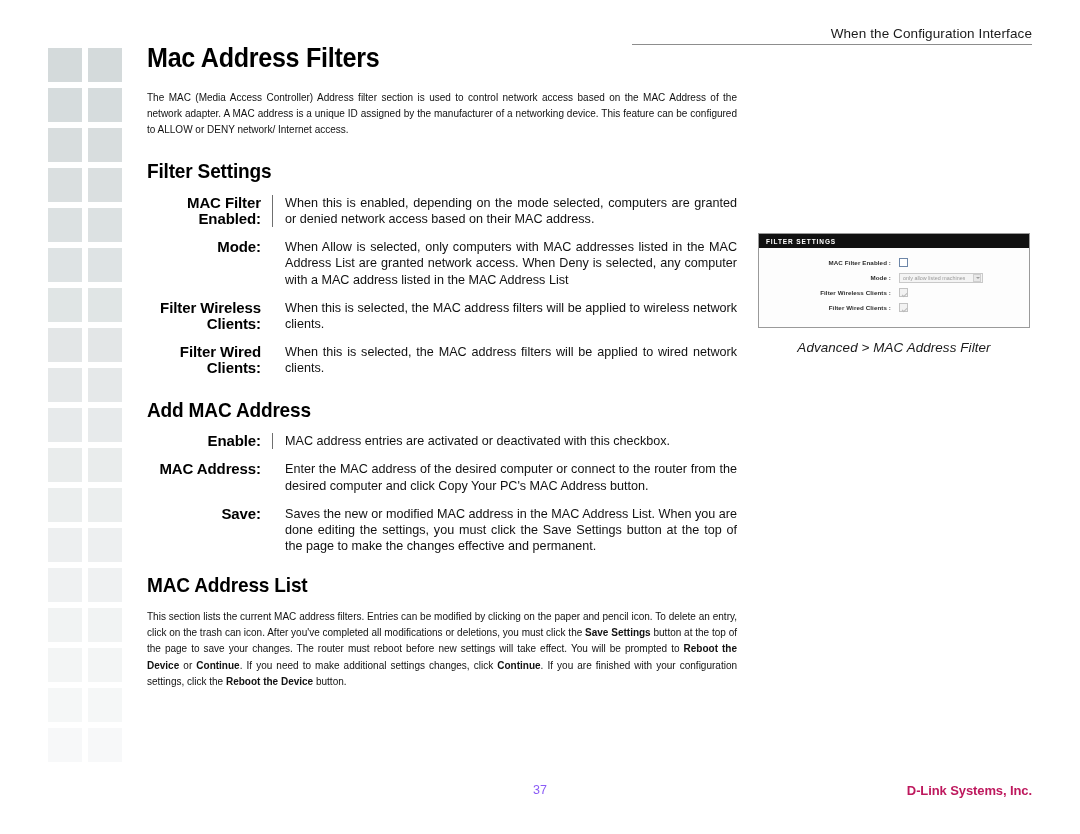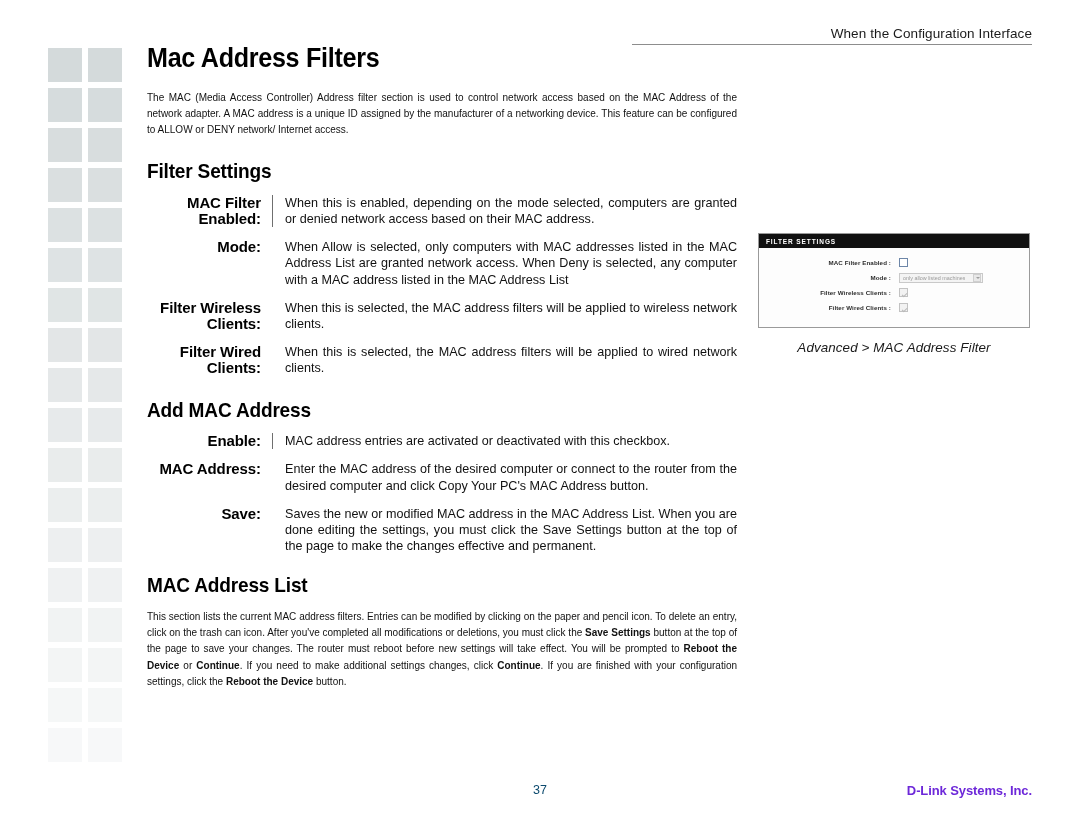--- a/index.html
+++ b/index.html
@@ -238,29 +238,29 @@
   }
 
   
   #footer-page-number {
     position: absolute;
     left: 0;
     top: 783px;
     width: 1080px;
     text-align: center;
     font-size: 12.5px;
-    color: #0c4a6e;
+    color: #8b5cf6;
   }
   #footer-company {
     position: absolute;
     right: 48px;
     top: 783px;
     font-size: 13px;
     font-weight: bold;
-    color: #6d28d9;
+    color: #be185d;
     letter-spacing: -0.1px;
     text-align: center;
   }
 </style>
 </head>
 <body>
 
 <div id="deco-grid">
     <div class="deco-square" style="opacity: 1;"></div>
     <div class="deco-square" style="opacity: 1;"></div>

